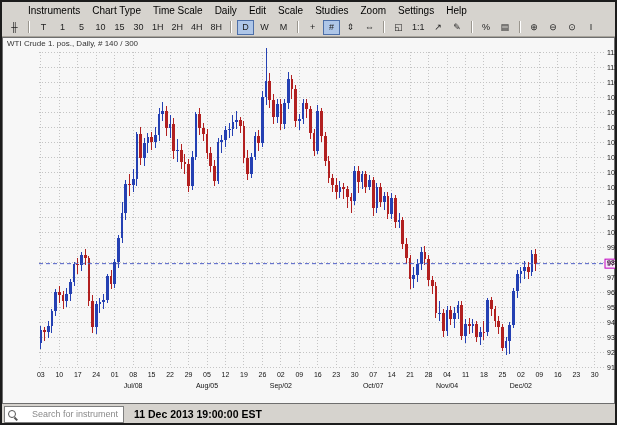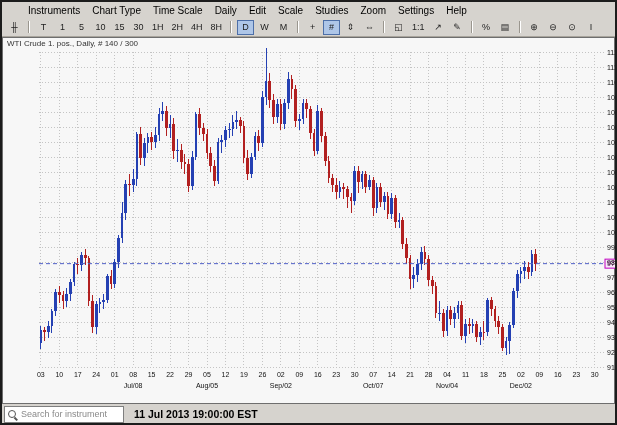--- a/index.html
+++ b/index.html
@@ -11,21 +11,21 @@
   .toolbar{height:18px;display:flex;align-items:center;padding-left:3px;background:#d6d3ce;border-bottom:1px solid #a8a49c;}
   .tb-btn{font-size:9px;color:#222;min-width:11px;height:13px;line-height:13px;text-align:center;padding:0 2px;margin:0 1px;border:1px solid transparent;background:transparent;cursor:default;white-space:nowrap;}
   .tb-btn.pressed{background:#aec6e8;border:1px solid #4d6fa8;}
   .tb-sep{width:1px;height:12px;background:#9a968e;margin:0 4px;border-right:1px solid #ffffff;}
   
   .chart-region{position:relative;height:365px;margin:0 0;border:1px solid #6e6e6e;background:#f7f7f7;padding-left:32px;}
   .chart-title{position:absolute;top:1px;left:4px;font-size:8px;color:#333;z-index:2;}
   svg{display:block;}
   
   .statusbar{height:20px;display:flex;align-items:center;background:#d6d3ce;padding-left:2px;}
-  .searchbox{width:112px;height:15px;background:#ffffff;border:1px solid #7f7f7f;display:flex;align-items:center;padding:0 3px;gap:3px;}
+  .searchbox{width:112px;height:15px;background:#ffffff;border:1px solid #7f7f7f;display:flex;align-items:center;padding:0 3px;gap:14px;}
   .mag{width:6px;height:6px;border:1.5px solid #555;border-radius:50%;position:relative;flex:0 0 auto;}
   .mag::after{content:"";position:absolute;width:4px;height:1.5px;background:#555;transform:rotate(45deg);left:5px;top:7px;}
   .searchbox input{border:none;outline:none;flex:1;font-size:9px;font-family:"Liberation Sans",sans-serif;color:#333;background:transparent;min-width:0;}
   .searchbox input::placeholder{color:#8a8a8a;}
   .timestamp{font-size:10.5px;font-weight:bold;color:#000;margin-left:10px;}
 </style>
 </head>
 <body>
 
 <div class="window">
@@ -475,15 +475,15 @@
           <text x="412.0555555555556" y="350" font-size="7" fill="#111" text-anchor="middle" font-family="&quot;Liberation Sans&quot;,sans-serif">Nov/04</text>
           <text x="485.9117647058824" y="350" font-size="7" fill="#111" text-anchor="middle" font-family="&quot;Liberation Sans&quot;,sans-serif">Dec/02</text>
         </g>
       </svg>
   </div>
   <div class="statusbar">
     <div class="searchbox">
       <span class="mag"></span>
       <input type="text" placeholder="Search for instrument" style="">
     </div>
-    <span class="timestamp">11 Jul 2013 19:00:00 EST</span>
+    <span class="timestamp">11 Dec 2013 19:00:00 EST</span>
   </div>
 </div>
 
 </body></html>

